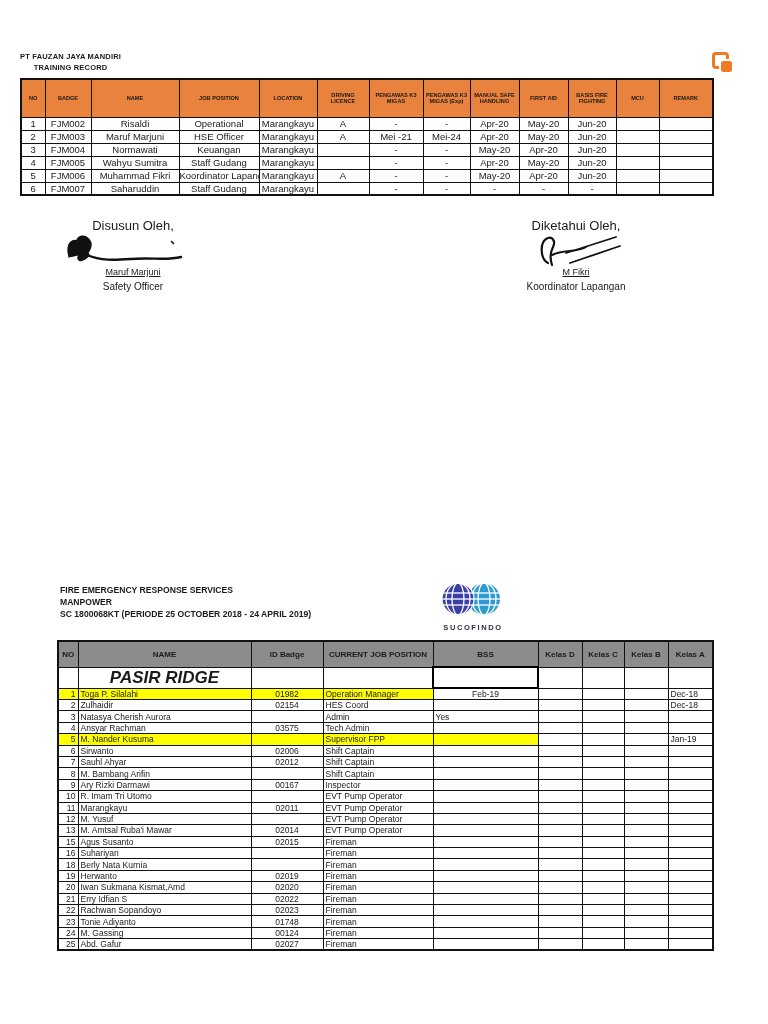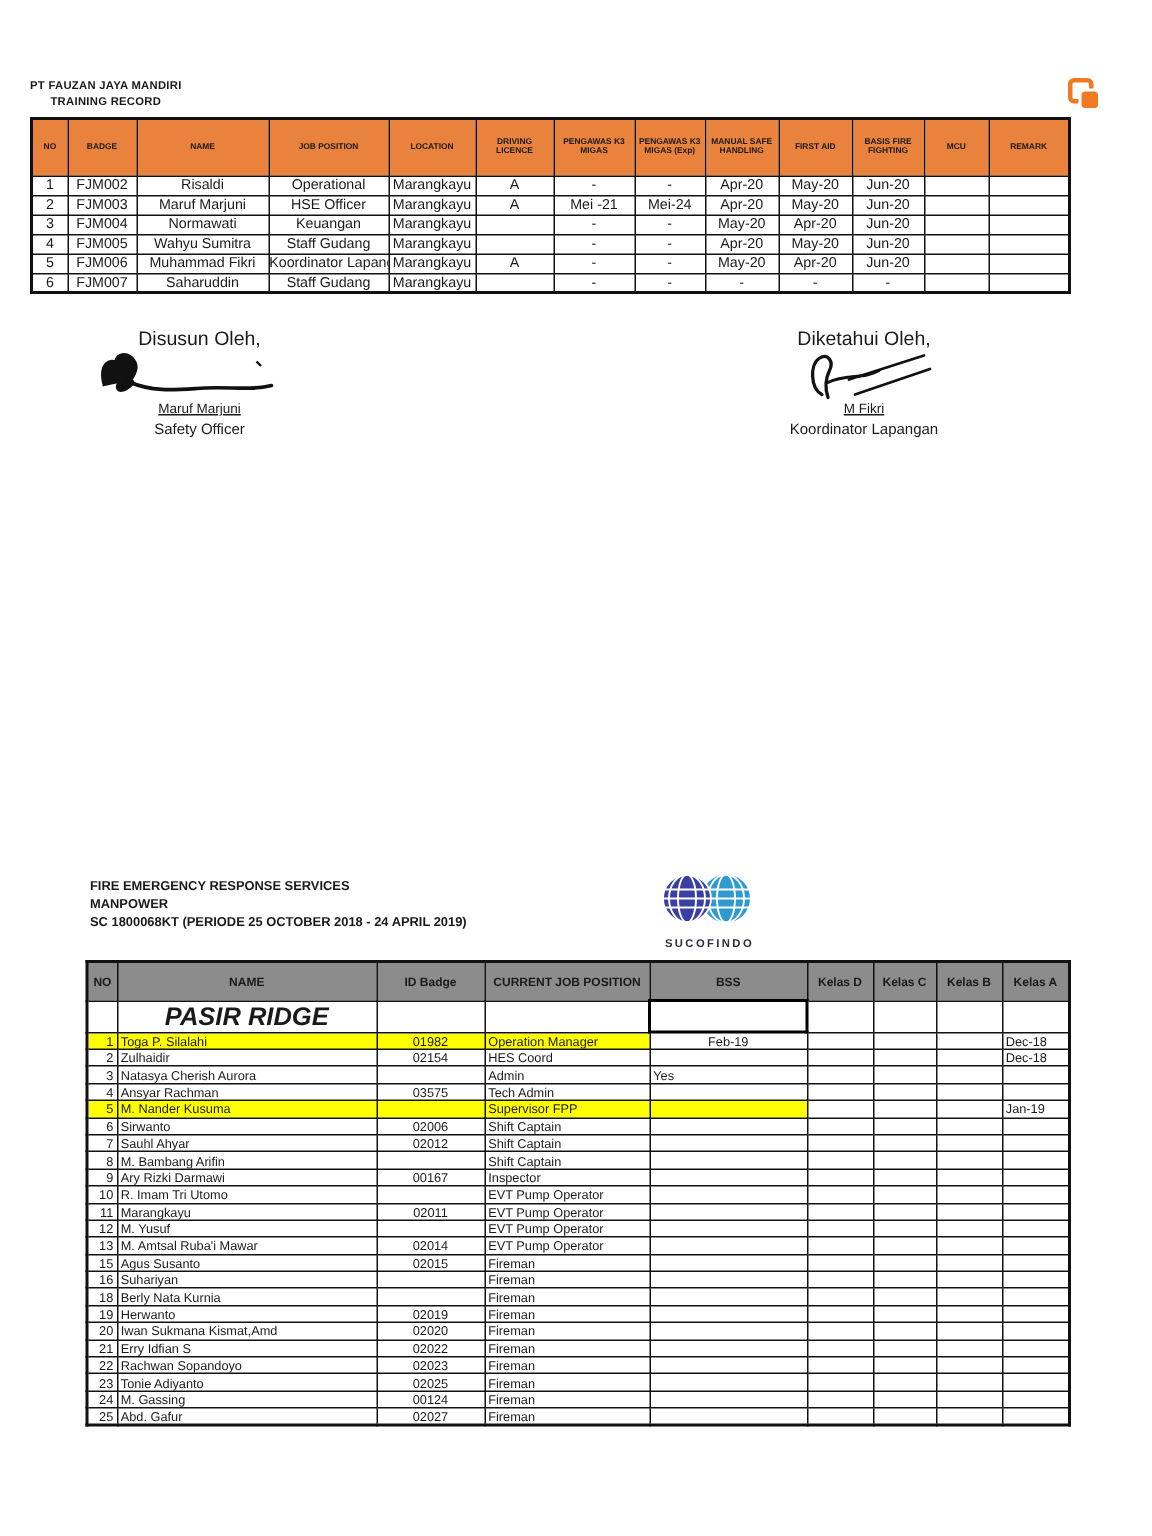--- a/index.html
+++ b/index.html
@@ -501,21 +501,21 @@
           <td class="col-job">Fireman</td>
           <td class="col-bss"></td>
           <td class="col-kd"></td>
           <td class="col-kc"></td>
           <td class="col-kb"></td>
           <td class="col-ka"></td>
         </tr>
         <tr>
           <td class="col-no">23</td>
           <td class="col-name">Tonie Adiyanto</td>
-          <td class="col-id">02025</td>
+          <td class="col-id">01748</td>
           <td class="col-job">Fireman</td>
           <td class="col-bss"></td>
           <td class="col-kd"></td>
           <td class="col-kc"></td>
           <td class="col-kb"></td>
           <td class="col-ka"></td>
         </tr>
         <tr>
           <td class="col-no">24</td>
           <td class="col-name">M. Gassing</td>

